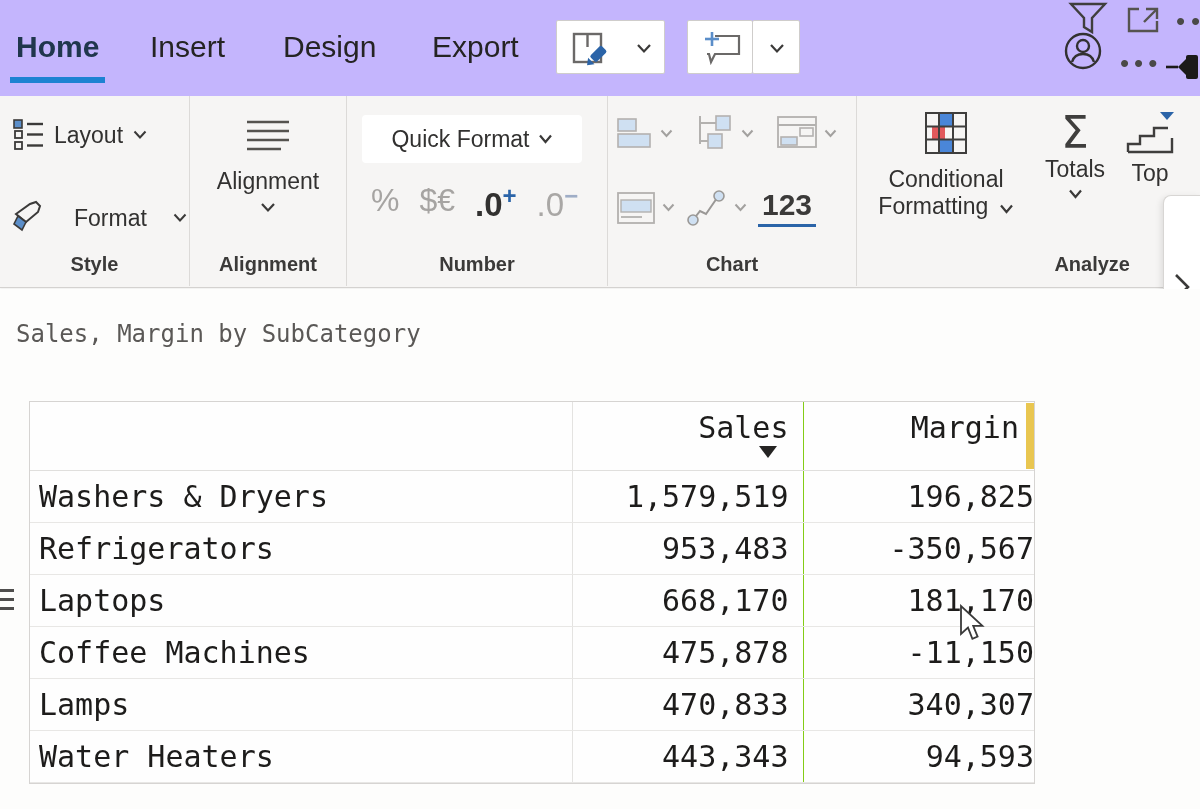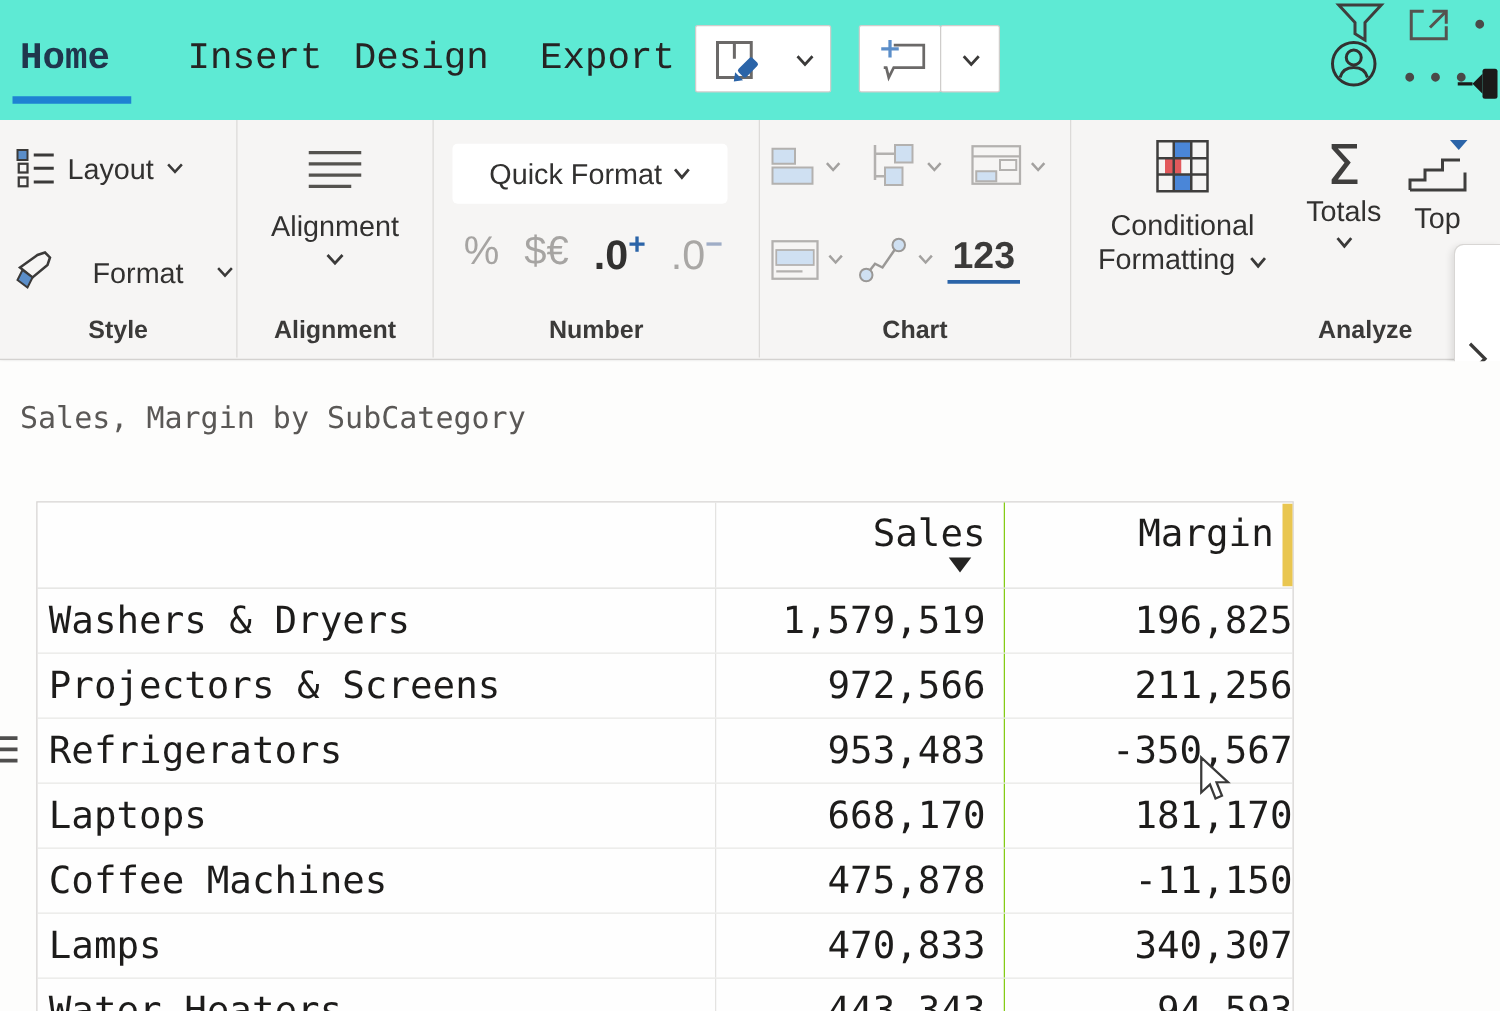--- a/index.html
+++ b/index.html
@@ -1,21 +1,21 @@
 <!DOCTYPE html>
 <html><head>
 <meta charset="utf-8">
 <style>
   * { margin:0; padding:0; box-sizing:border-box; }
   html,body { width:1200px; height:809px; overflow:hidden; background:#fdfdfc;
               font-family:"Liberation Sans", sans-serif; }
   .stage { position:absolute; left:0; top:0; width:1200px; height:809px; overflow:hidden; }
 
   
-  .topbar { position:absolute; left:0; top:0; width:1200px; height:96px; background:#5eead4;font-family:Liberation Mono, monospace; }
+  .topbar { position:absolute; left:0; top:0; width:1200px; height:96px; background:#c4b5fd; }
   .tab { position:absolute; top:30px; font-size:30px; color:#252423; cursor:default; }
   .tab-home   { left:16px;  font-weight:700; color:#20364d; }
   .tab-insert { left:150px; }
   .tab-design { left:283px; }
   .tab-export { left:432px; }
   .tab-underline { position:absolute; left:10px; top:77px; width:95px; height:6px; background:#1E82D2; }
 
   .qa-box { position:absolute; background:#fff; border:1px solid #cfcdcb; border-radius:2px; }
   .qa-edit { left:556px; top:20px; width:109px; height:54px; }
   .qa-comment { left:687px; top:20px; width:66px; height:54px; }
@@ -348,25 +348,20 @@
           <span class="hval">Margin</span>
           <span class="col-sel-bar"></span>
         </div>
       </div>
       <div class="trow">
         <div class="c0">Washers &amp; Dryers</div>
           <div class="c1">1,579,519</div>
           <div class="c2">196,825</div>
       </div>
       <div class="trow">
-        <div class="c0">Projectors &amp; Screens</div>
-          <div class="c1">972,566</div>
-          <div class="c2">211,256</div>
-      </div>
-      <div class="trow">
         <div class="c0">Refrigerators</div>
           <div class="c1">953,483</div>
           <div class="c2">-350,567</div>
       </div>
       <div class="trow">
         <div class="c0">Laptops</div>
           <div class="c1">668,170</div>
           <div class="c2">181,170</div>
       </div>
       <div class="trow">

